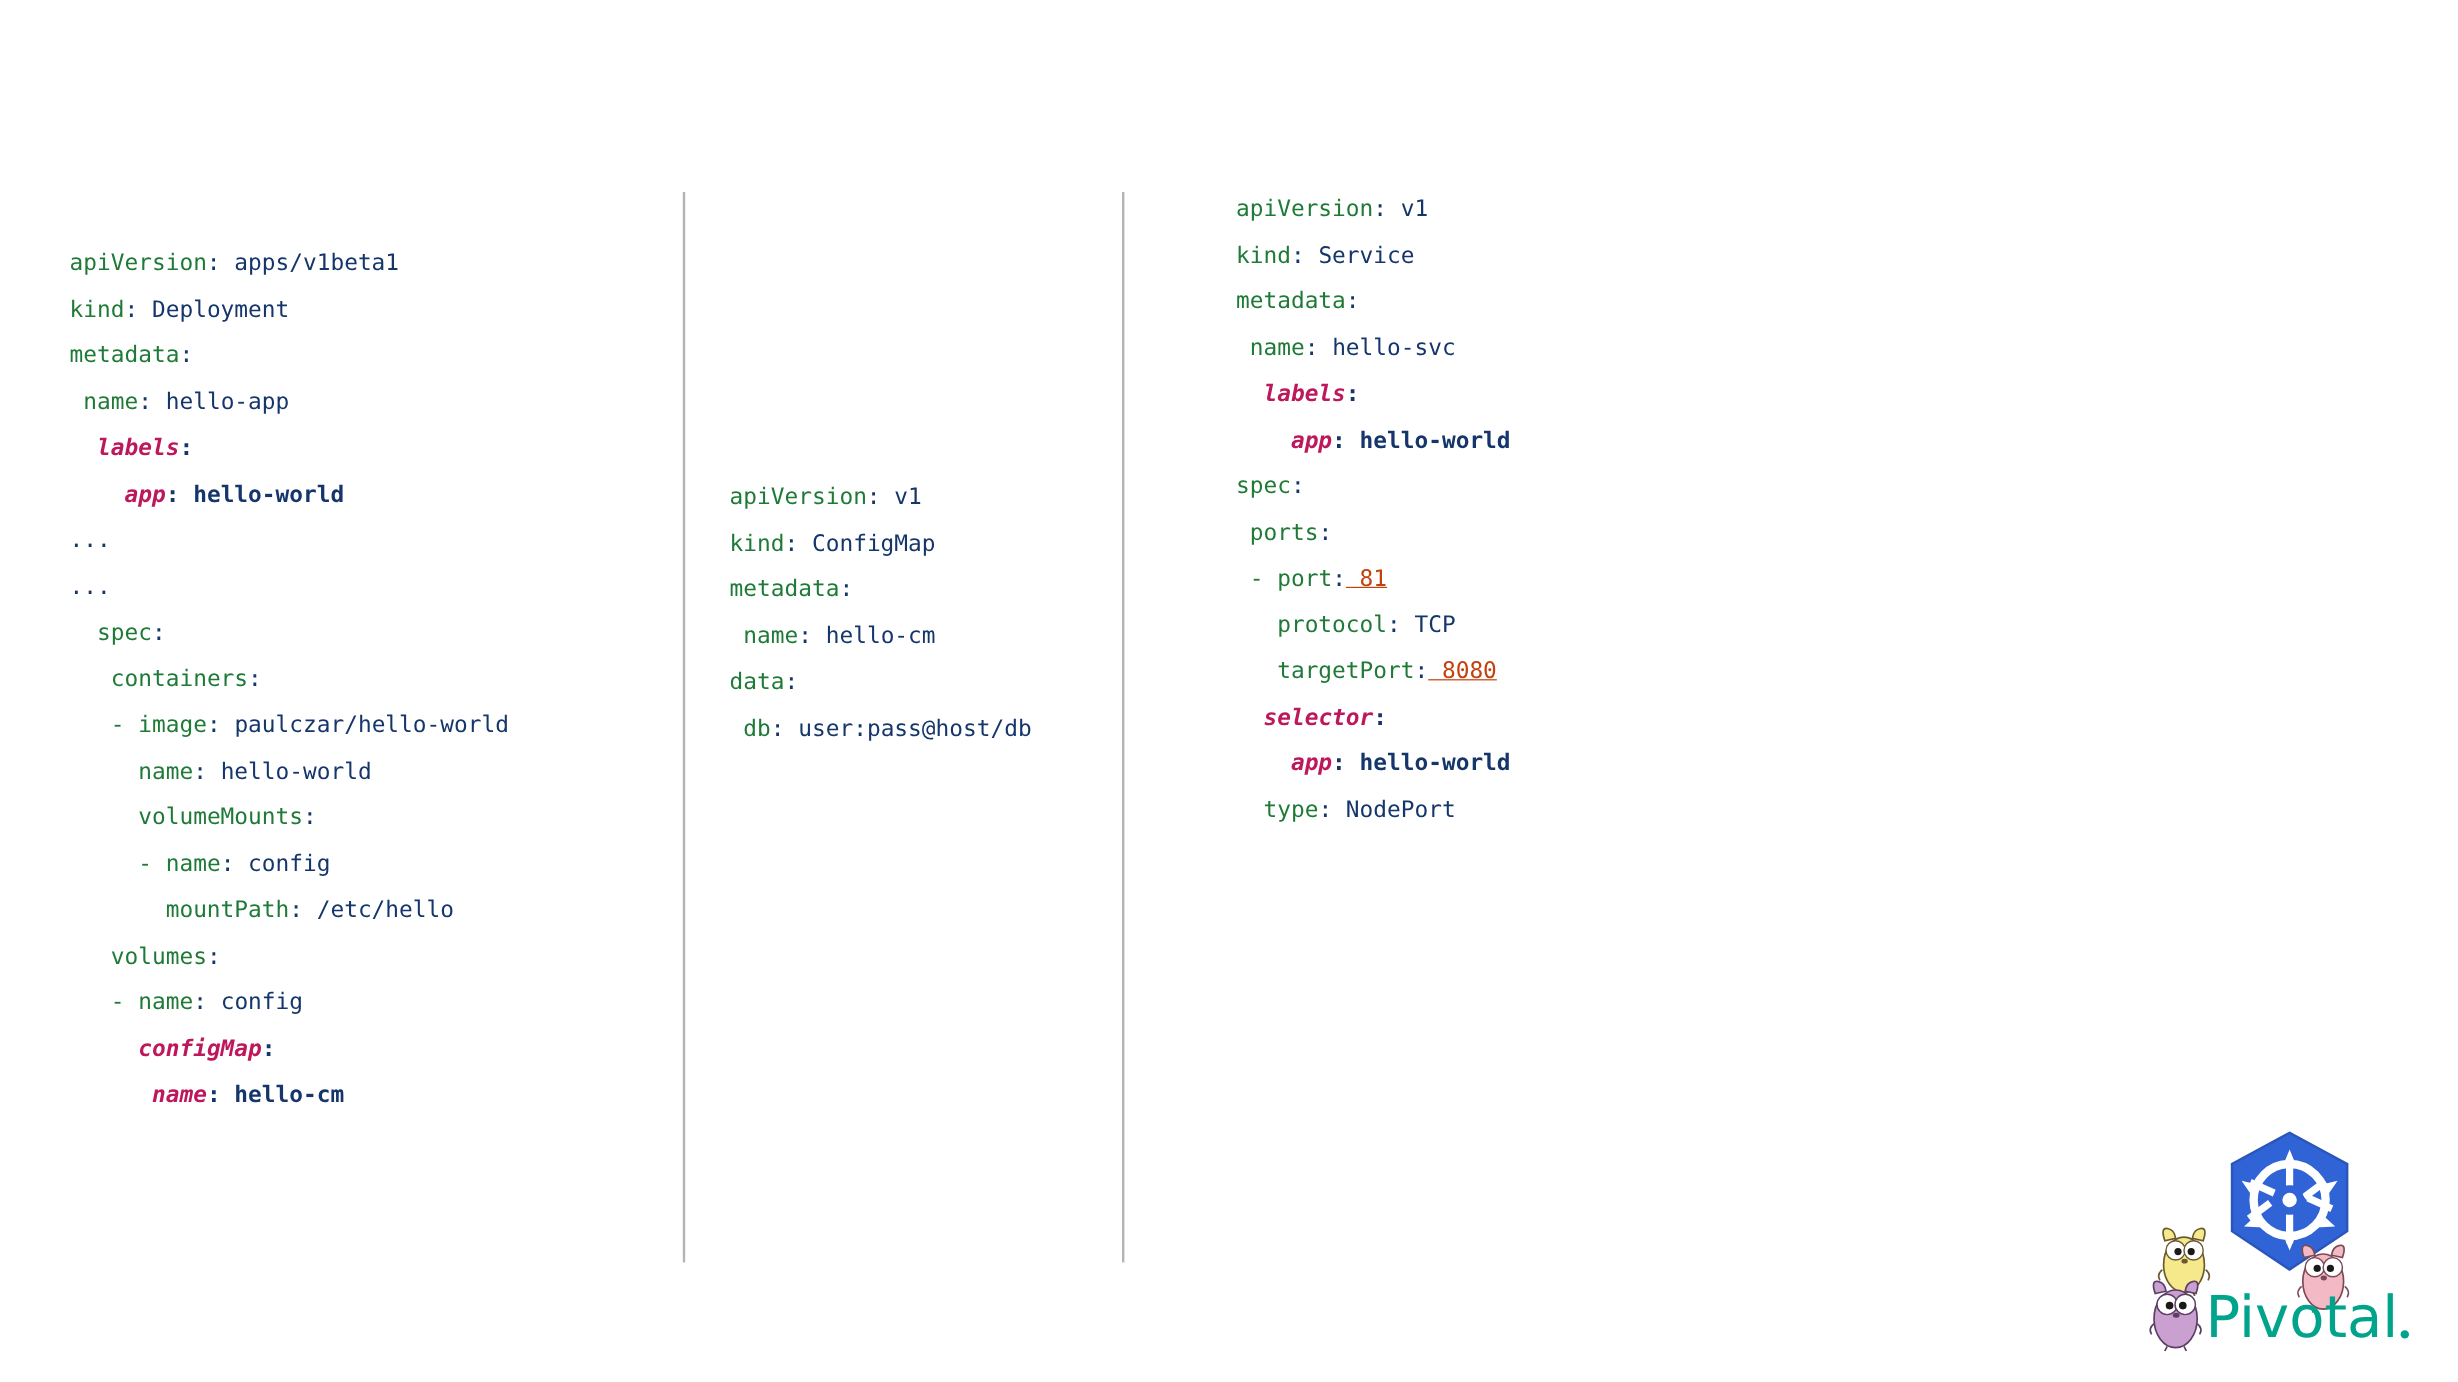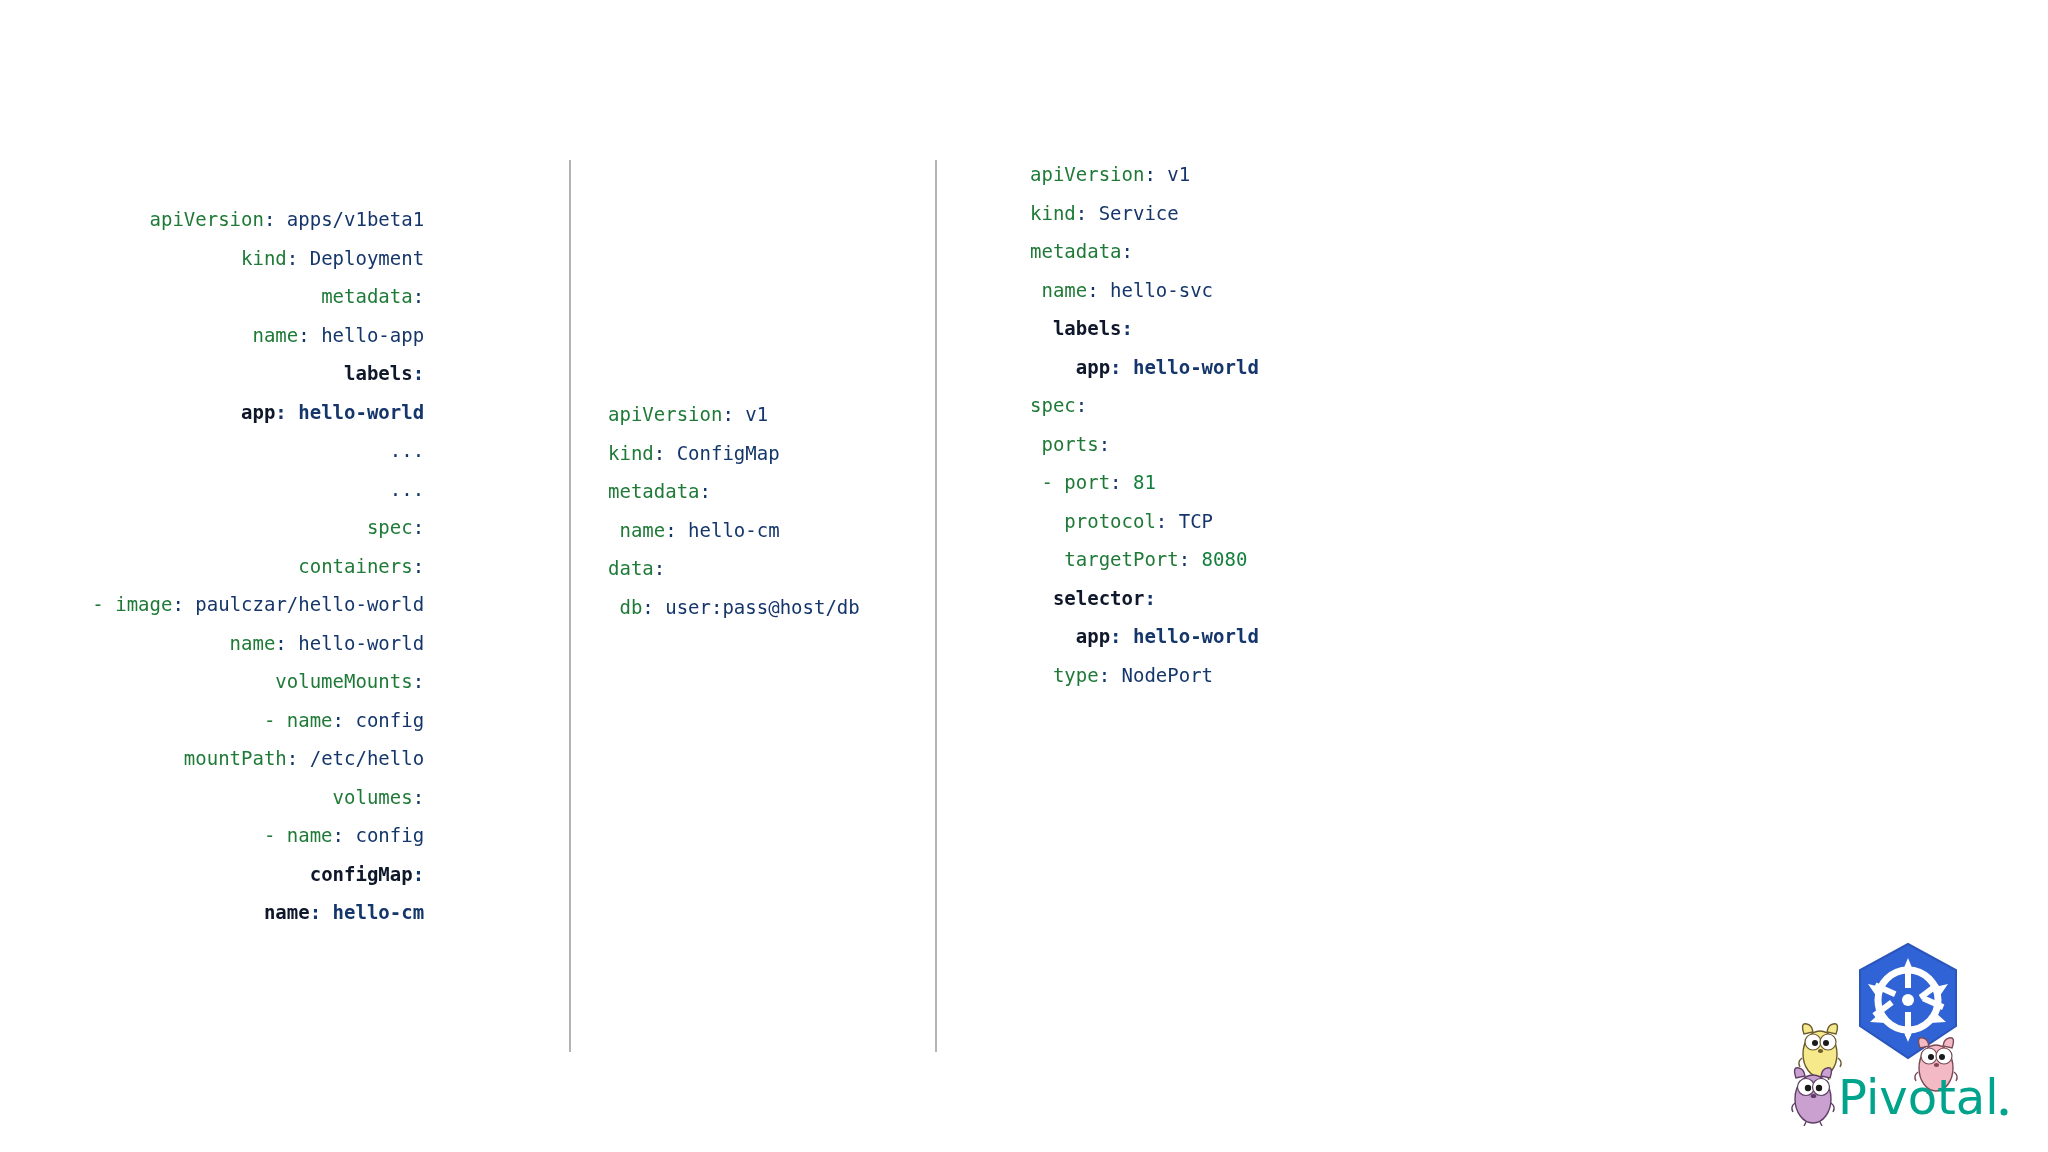--- a/index.html
+++ b/index.html
@@ -29,31 +29,31 @@
   #divider-2 { left: 935px; }
 
   
   .yaml-col {
     position: absolute;
     font-family: "DejaVu Sans Mono", monospace;
     font-size: 19px;
     line-height: 38.5px;
     white-space: pre;
   }
-  #yaml-deployment { left: 58px;  top: 200px; text-align: right; }
+  #yaml-deployment { left: 58px;  top: 200px; }
   #yaml-configmap  { left: 608px; top: 395px; }
   #yaml-service    { left: 1030px; top: 155px; }
 
   .line { white-space: pre; }
 
   .k   { color: #1f7a37; }          
-  .kb  { color: #0f172a; font-weight: bold; }
+  .kb  { color: #be185d; font-weight: bold; font-style: italic; }
   .v   { color: #15366b; }          
   .vb  { color: #15366b; font-weight: bold; }
-  .num { color: #15803d; }          
+  .num { color: #c2410c; text-decoration: underline; }          
   .p   { color: #15366b; }          
   .d   { color: #1f7a37; }          
   .ell { color: #15366b; }          
 
   
   #logo-block {
     position: absolute;
     left: 1786px;
     top: 940px;
     width: 232px;

